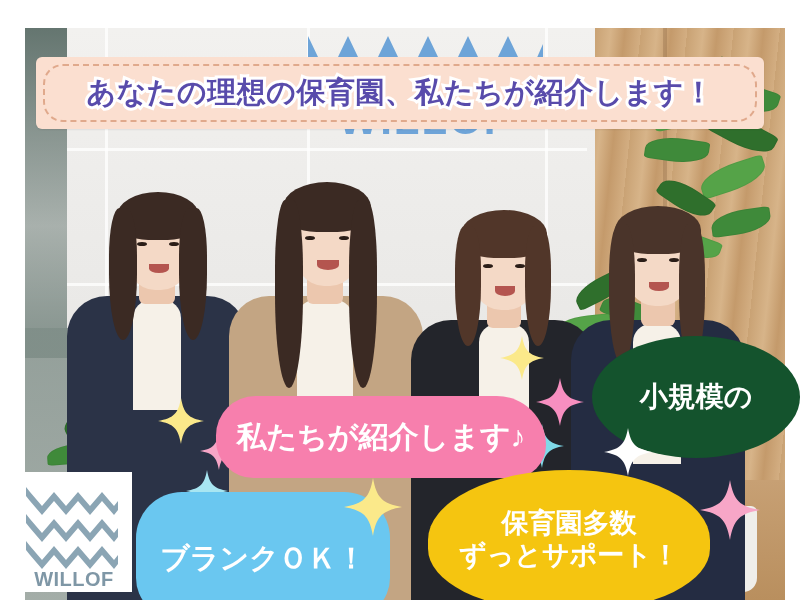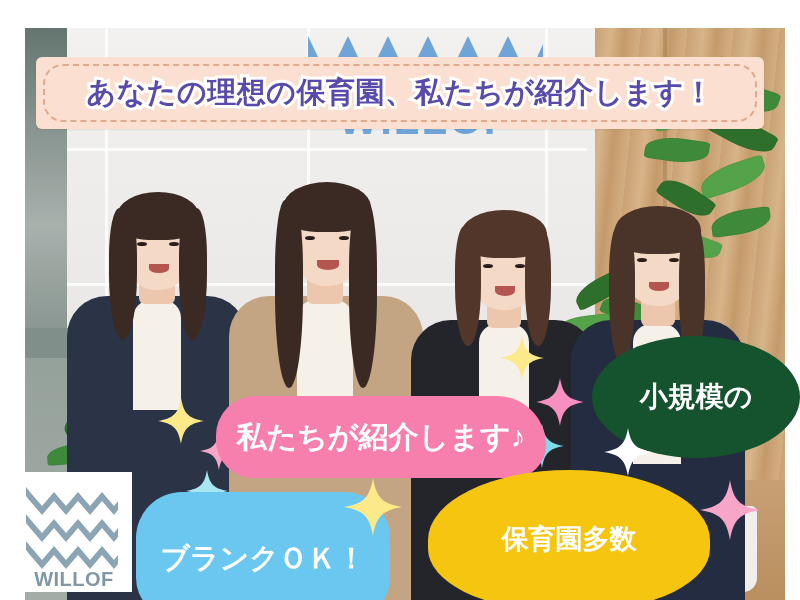--- a/index.html
+++ b/index.html
@@ -233,20 +233,21 @@
   <div class="bubble bubble-green">
     <span>小規模の</span>
   </div>
 
   <div class="bubble bubble-pink">
     <span>私たちが紹介します♪</span>
   </div>
 
   <div class="bubble bubble-yellow">
     <span>保育園多数</span>
+    <span>ずっとサポート！</span>
   </div>
 
   <div class="bubble bubble-blue">
     <span>ブランクＯＫ！</span>
   </div>
 
   <div class="spark" style="left:344px;top:478px;width:58px;height:58px;">
     <svg viewBox="0 0 100 100">
         <path d="M50 0 C56 34 66 44 100 50 C66 56 56 66 50 100 C44 66 34 56 0 50 C34 44 44 34 50 0Z" fill="#fbe98a"></path>
       </svg>

